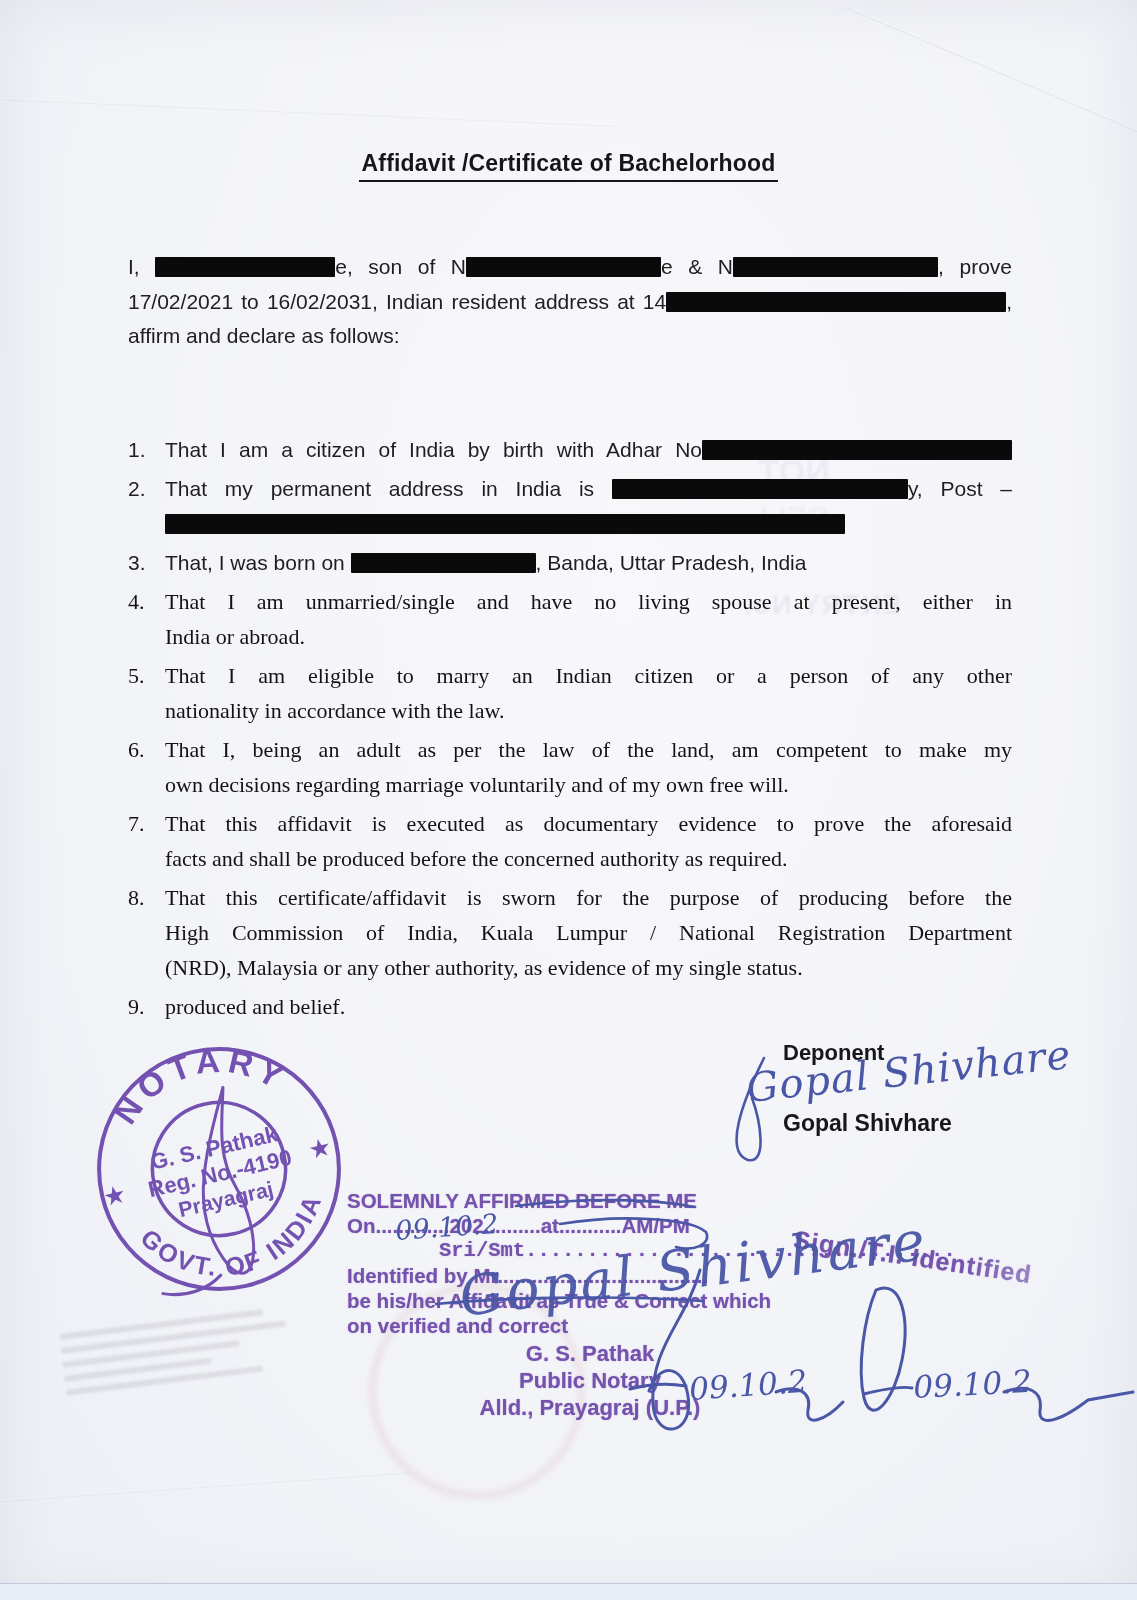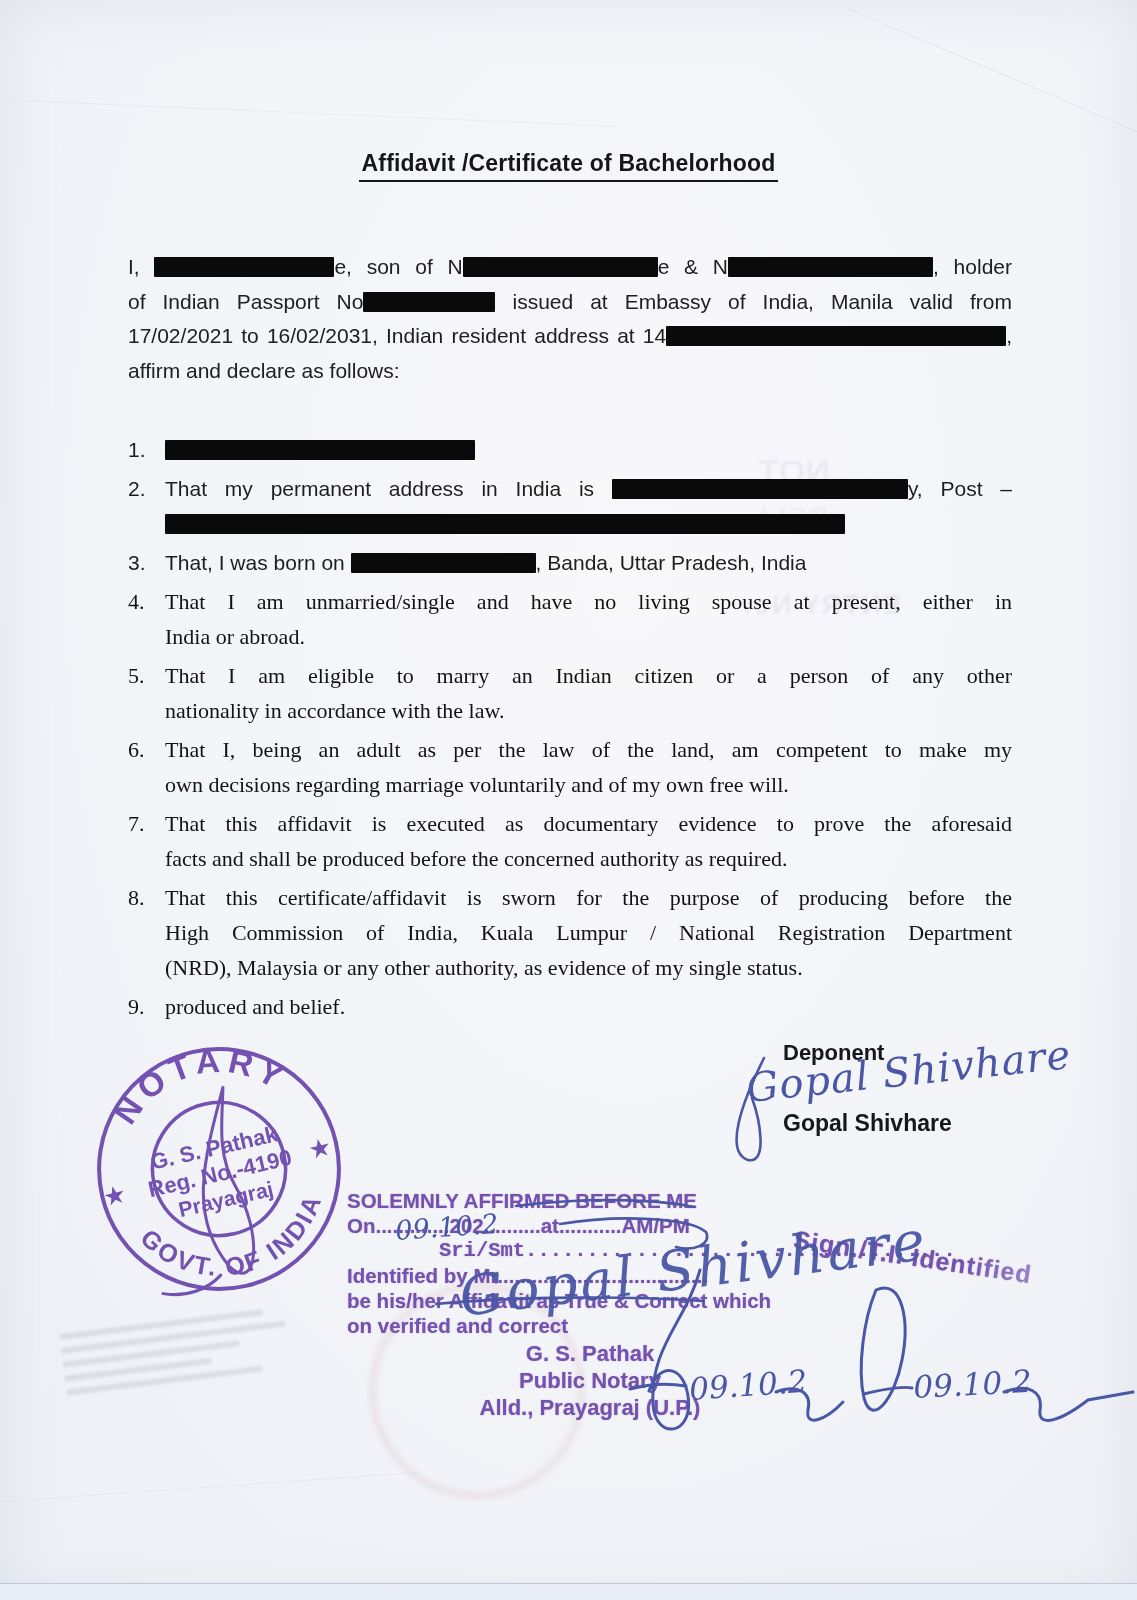--- a/index.html
+++ b/index.html
@@ -101,31 +101,30 @@
     <div class="gline" style="width:148px"></div>
     <div class="gline" style="width:198px"></div>
   </div>
   <div class="gcircle"></div>
 
   <div class="title">
     <span class="title-inner">Affidavit /Certificate of Bachelorhood</span>
   </div>
 
   <div class="intro" id="intro">
-      <div class="tline just"><span>I, </span><span class="redact" style="width: 180px;"></span><span>e, son of N</span><span class="redact" style="width: 195px;"></span><span>e &amp; N</span><span class="redact" style="width: 205px;"></span><span>, holder</span></div>
-      <div class="tline just"><span>of Indian Passport No</span><span class="redact" style="width: 132px;"></span><span> issued at Embassy of India, Manila valid from</span></div>
+      <div class="tline just"><span>I, </span><span class="redact" style="width: 180px;"></span><span>e, son of N</span><span class="redact" style="width: 195px;"></span><span>e &amp; N</span><span class="redact" style="width: 205px;"></span><span>, prove</span></div>
       <div class="tline just"><span>17/02/2021 to 16/02/2031, Indian resident address at </span><span class="b">14</span><span class="redact" style="width: 340px;"></span><span class="b">,</span></div>
       <div class="tline"><span>affirm and declare as follows:</span></div>
     </div>
 
   <div class="clauses" id="clauses">
       <div class="item">
         <span class="num">1.</span>
         <div class="body">
-          <div class="tline just"><span class="redact" style="width: 310px;"></span></div>
+          <div class="tline just"><span>That I am a citizen of India by birth with Adhar No</span><span class="redact" style="width: 310px;"></span></div>
         </div>
       </div>
       <div class="item">
         <span class="num">2.</span>
         <div class="body">
           <div class="tline just"><span>That my permanent address in India is </span><span class="redact" style="width: 296px;"></span><span class="b">y, Post –</span></div>
           <div class="tline"><span class="redact" style="width: 680px;"></span></div>
         </div>
       </div>
       <div class="item">

